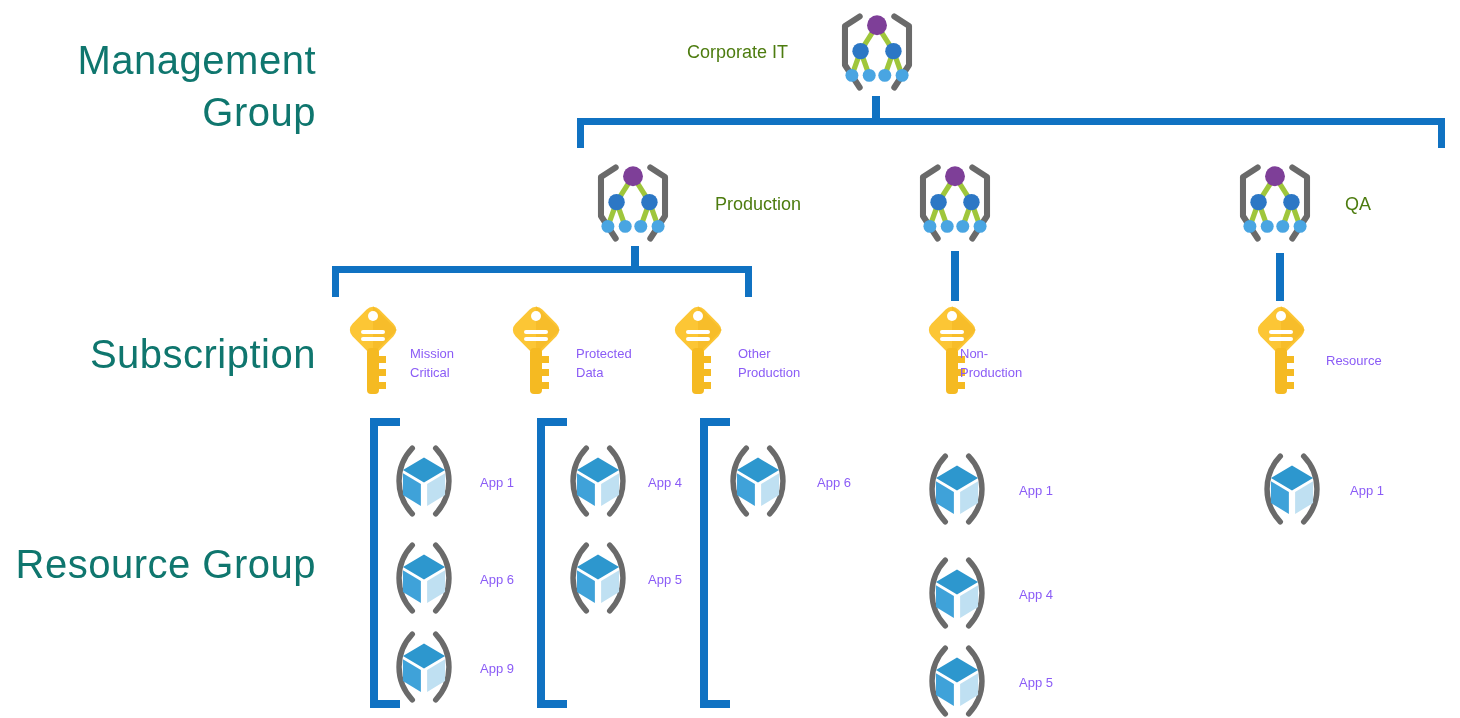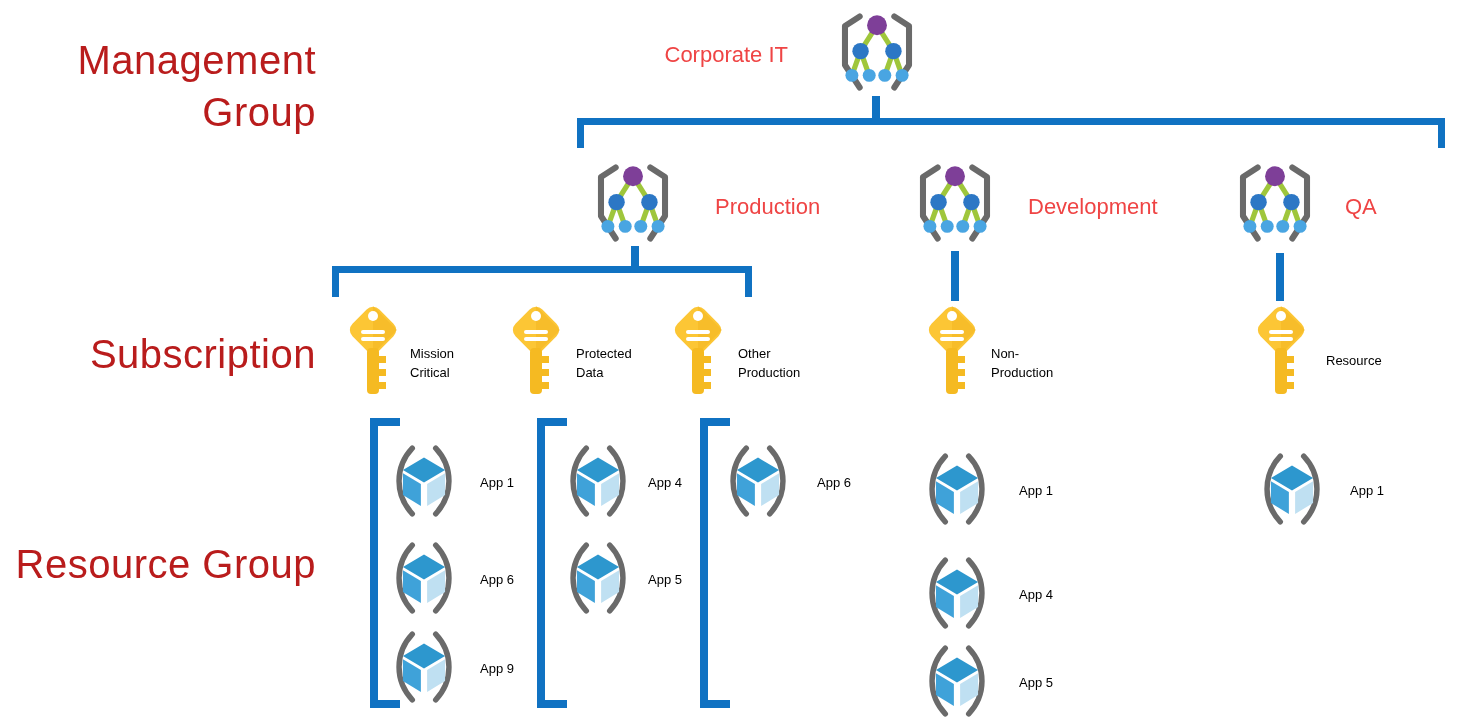--- a/index.html
+++ b/index.html
@@ -1,21 +1,21 @@
 <!DOCTYPE html>
 <html><head>
 <meta charset="utf-8">
 <style>
   html,body{margin:0;padding:0;background:#fff;}
   .canvas{position:relative;width:1460px;height:718px;background:#ffffff;
           font-family:"Liberation Sans",sans-serif;overflow:hidden;}
-  .rowlabel{position:absolute;left:0;width:316px;color:#b91c1c;font-size:40px;font-weight:300;
+  .rowlabel{position:absolute;left:0;width:316px;color:#0f766e;font-size:40px;font-weight:300;
             line-height:52px;white-space:pre-line;text-align:right;letter-spacing:0.5px;}
-  .nodelabel{position:absolute;color:#ef4444;font-size:22px;font-weight:300;white-space:nowrap;}
-  .small{position:absolute;color:#000000;font-size:13px;line-height:19px;white-space:pre-line;}
+  .nodelabel{position:absolute;color:#4d7c0f;font-size:18px;font-weight:300;white-space:nowrap;}
+  .small{position:absolute;color:#8b5cf6;font-size:13px;line-height:19px;white-space:pre-line;}
   .c{position:absolute;background:#1072C2;}
   svg.inst{position:absolute;}
 </style>
 </head>
 <body>
 
 <svg width="0" height="0" style="position:absolute" aria-hidden="true">
   <defs>
     <symbol id="sym-mg" viewBox="0 0 104 90">
       <path d="M32 4 L15 15 L15 60 L32 86" fill="none" stroke="#6A6A6A" stroke-width="7" stroke-linecap="round" stroke-linejoin="round"></path>
@@ -75,21 +75,20 @@
   <div class="c" style="left:1438px;top:118px;width:7px;height:30px"></div>
 
   <svg class="inst" style="left:588px;top:163px" width="90" height="80">
       <use href="#sym-mg"></use>
     </svg>
   <div class="nodelabel" style="left:715px;top:194px">Production</div>
 
   <svg class="inst" style="left:910px;top:163px" width="90" height="80">
       <use href="#sym-mg"></use>
     </svg>
-  <div class="nodelabel" style="left:1028px;top:194px">Development</div>
 
   <svg class="inst" style="left:1230px;top:163px" width="90" height="80">
       <use href="#sym-mg"></use>
     </svg>
   <div class="nodelabel" style="left:1345px;top:194px">QA</div>
 
   <div class="c" style="left:631px;top:246px;width:8px;height:22px"></div>
   <div class="c" style="left:332px;top:266px;width:420px;height:7px"></div>
   <div class="c" style="left:332px;top:266px;width:7px;height:31px"></div>
   <div class="c" style="left:745px;top:266px;width:7px;height:31px"></div>
@@ -111,21 +110,21 @@
 
   <svg class="inst" style="left:669px;top:302px" width="58" height="96">
       <use href="#sym-key"></use>
     </svg>
   <div class="small" style="left:738px;top:344px">Other
 Production</div>
 
   <svg class="inst" style="left:923px;top:302px" width="58" height="96">
       <use href="#sym-key"></use>
     </svg>
-  <div class="small" style="left:991px;top:344px">Non-
+  <div class="small" style="left:960px;top:344px">Non-
 Production</div>
 
   <svg class="inst" style="left:1252px;top:302px" width="58" height="96">
       <use href="#sym-key"></use>
     </svg>
   <div class="small" style="left:1326px;top:351px">Resource</div>
 
   <div class="c" style="left:370px;top:418px;width:8px;height:290px"></div>
   <div class="c" style="left:370px;top:418px;width:30px;height:8px"></div>
   <div class="c" style="left:370px;top:700px;width:30px;height:8px"></div>

